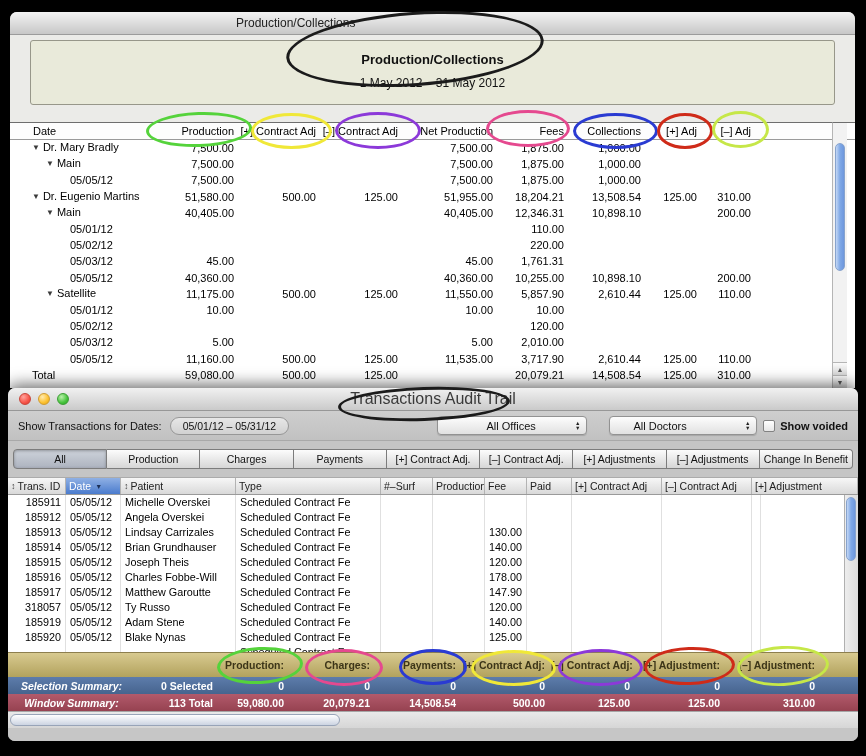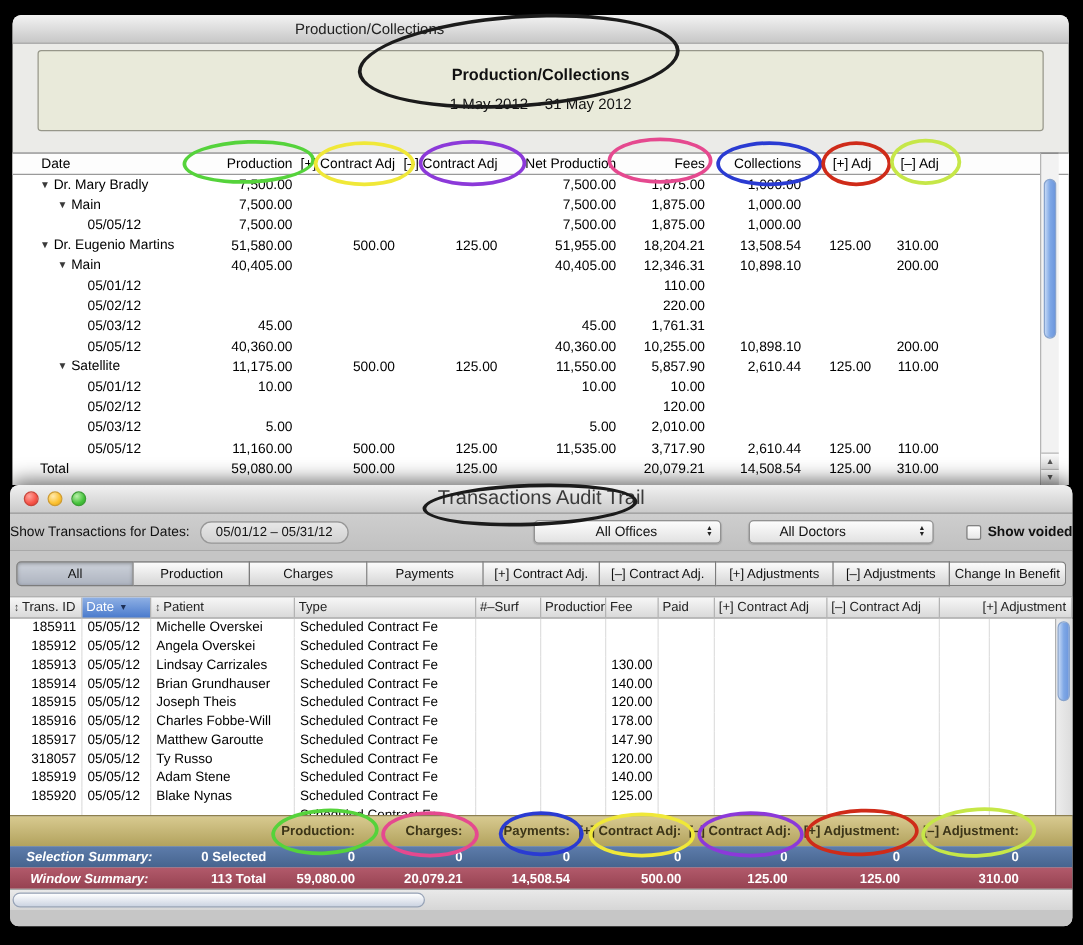--- a/index.html
+++ b/index.html
@@ -30,42 +30,42 @@
   .sb-up{bottom:13px;} .sb-down{bottom:0;}
 
   
   .audit{left:8px;top:388px;width:850px;height:353px;background:#cfcfcf;border-radius:7px;z-index:10;box-shadow:0 -3px 16px rgba(0,0,0,.6);}
   .a-titlebar{height:23px;background:linear-gradient(#f1f1f1,#cacaca);border-bottom:1px solid #979797;display:flex;align-items:center;padding-left:11px;position:relative;}
   .a-title{position:absolute;left:0;right:0;text-align:center;font-size:16px;color:#3a3a3a;pointer-events:none;}
   .light{width:12px;height:12px;border-radius:50%;margin-right:7px;z-index:2;}
   .tl-red{background:radial-gradient(circle at 35% 30%,#ffa39c,#f75448 60%,#d63b30);border:1px solid #c9453a;}
   .tl-yellow{background:radial-gradient(circle at 35% 30%,#ffeab0,#fcc12f 60%,#dfa41f);border:1px solid #cf9c32;}
   .tl-green{background:radial-gradient(circle at 35% 30%,#baf0aa,#46c33c 60%,#2fa42a);border:1px solid #3c9e35;}
-  .a-toolbar{height:30px;background:linear-gradient(#cecece,#c1c1c1);border-bottom:1px solid #a9a9a9;display:flex;align-items:center;padding:0 0;font-size:11px;color:#111;}
+  .a-toolbar{height:30px;background:linear-gradient(#cecece,#c1c1c1);border-bottom:1px solid #a9a9a9;display:flex;align-items:center;padding:0 10px;font-size:11px;color:#111;}
   .a-datepill{margin-left:8px;padding:2px 12px;background:linear-gradient(#e7e7e7,#d1d1d1);border:1px solid #979797;border-radius:9px;font-size:10.5px;white-space:nowrap;}
   .popup{height:19px;border:1px solid #929292;border-radius:4px;background:linear-gradient(#fdfdfd,#e1e1e1);display:flex;align-items:center;font-size:11px;box-shadow:0 1px 1px rgba(0,0,0,.15);}
   .popup .val{flex:1;text-align:center;padding-left:12px;white-space:nowrap;overflow:hidden;}
   .pop-arrows{width:14px;display:flex;flex-direction:column;align-items:center;font-size:5.5px;line-height:5px;color:#222;padding-right:3px;}
   .offices{width:150px;margin-left:148px;}
   .doctors{width:148px;margin-left:22px;gap:44px;}
   .voided{margin-left:auto;display:flex;align-items:center;gap:5px;font-size:11px;font-weight:bold;color:#111;}
   .checkbox{width:12px;height:12px;background:linear-gradient(#ffffff,#e6e6e6);border:1px solid #828282;border-radius:2px;}
   .a-tabs{height:37px;background:#c5c5c5;display:flex;align-items:center;padding:0 5px;border-bottom:1px solid #ababab;}
   .tab{flex:1;height:20px;display:flex;align-items:center;justify-content:center;font-size:10.5px;color:#111;background:linear-gradient(#fcfcfc,#d6d6d6);border:1px solid #7c7c7c;border-left:none;white-space:nowrap;overflow:hidden;}
   .tab:first-child{border-left:1px solid #7c7c7c;border-radius:4px 0 0 4px;}
   .tab:last-child{border-radius:0 4px 4px 0;}
   .tab.sel{background:linear-gradient(#ced3db,#adb3bf);box-shadow:inset 0 1px 3px rgba(0,0,0,.3);}
   .a-thead{height:17px;display:flex;background:linear-gradient(#f7f7f7,#d9d9d9);border-bottom:1px solid #9a9a9a;}
   .ah{flex:0 0 auto;display:flex;align-items:center;border-right:1px solid #b3b3b3;font-size:10.5px;color:#222;padding:0 3px;white-space:nowrap;overflow:hidden;}
   .ah.sel{background:linear-gradient(#8fb0e4,#4a7bcd);color:#fff;}
   .sort-glyph{font-size:9px;margin-right:2px;color:#444;}
   .ah.sel .sort-dir{font-size:7px;margin-left:4px;color:#1c2f55;}
   .ac0{width:58px;} .ac1{width:55px;} .ac2{width:115px;} .ac3{width:145px;} .ac4{width:52px;}
   .ac5{width:52px;} .ac6{width:42px;} .ac7{width:45px;} .ac8{width:90px;} .ac9{width:90px;}
-  .ac10{flex:1 1 auto;min-width:0;margin-left:31px;}
+  .ac10{flex:1 1 auto;min-width:0;}
   .a-tbody{height:157px;background:#fff;overflow:hidden;}
   .a-row{display:flex;height:15px;}
   .ad{flex:0 0 auto;border-right:1px solid #e0e0e0;font-size:10.8px;line-height:15px;padding:0 4px;white-space:nowrap;overflow:hidden;color:#000;}
   .ad.num{text-align:right;}
   .a-vscroll{position:absolute;right:0;top:107px;width:14px;height:157px;background:linear-gradient(90deg,#ededed,#dcdcdc);border-left:1px solid #b0b0b0;}
   .v-thumb{position:absolute;left:1px;top:2px;width:10px;height:64px;border-radius:5px;background:linear-gradient(90deg,#c3d7f5,#7fa8e6 50%,#6d97dd);border:1px solid #87a3cd;}
   .sum{display:grid;grid-template-columns:130px 78px 71px 86px 86px 89px 85px 90px 95px 1fr;align-items:center;}
   .sum-tan{height:25px;background:linear-gradient(#d8ca90,#b2a25d);border-top:1px solid #8d7f4e;color:#3c3518;font-weight:bold;font-size:10.5px;}
   .sum-blue{height:17px;background:linear-gradient(#5d7cab,#46648e);color:#fff;font-weight:bold;font-size:10.5px;}
   .sum-red{height:17px;background:linear-gradient(#b25a6b,#964251);color:#fff;font-weight:bold;font-size:10.5px;}

